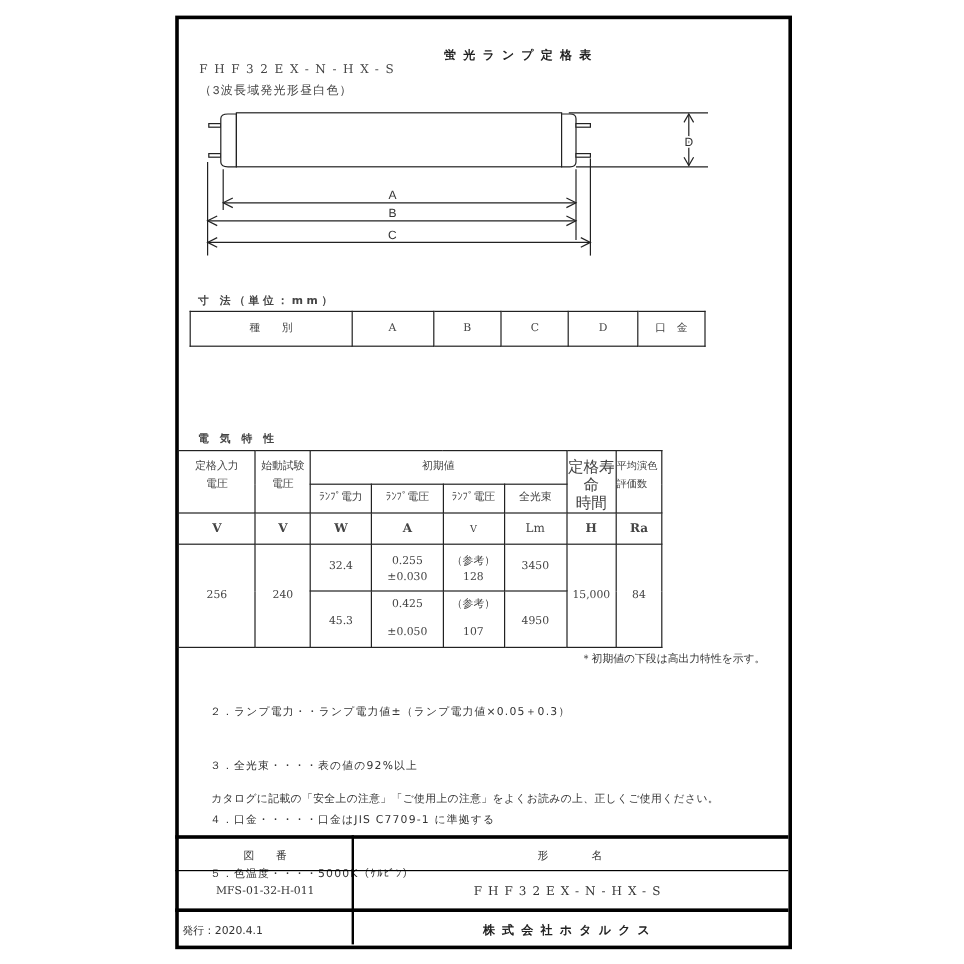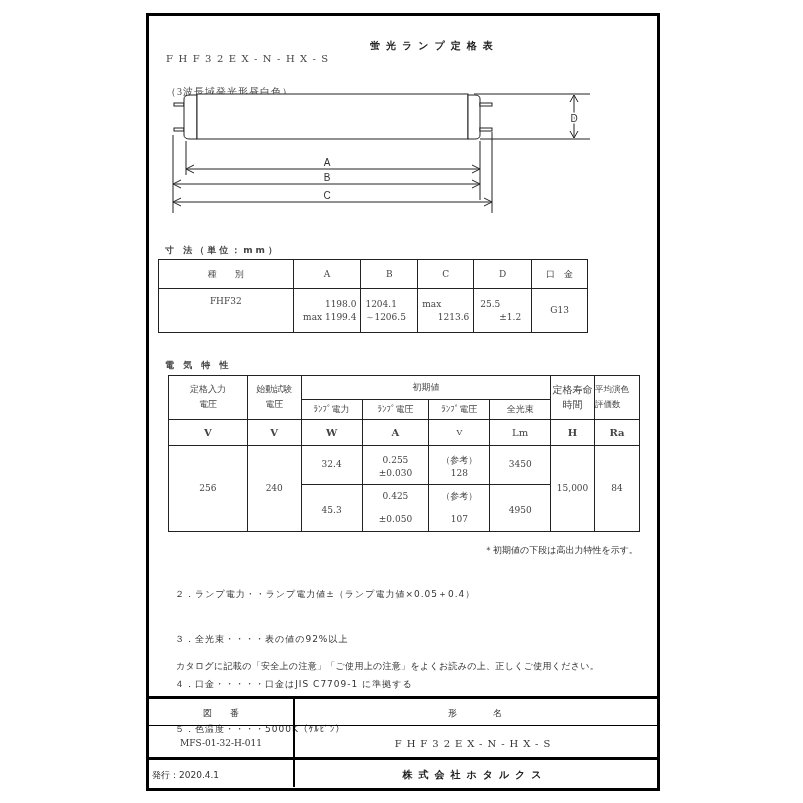--- a/index.html
+++ b/index.html
@@ -3,21 +3,21 @@
 <meta charset="utf-8">
 <style>
   html, body { margin:0; padding:0; background:#ffffff; }
   body { width:803px; height:803px; position:relative; overflow:hidden;
          font-family:"DejaVu Serif", "Liberation Serif", serif; color:#333; }
   .abs { position:absolute; }
   .frame { position:absolute; left:146px; top:13px; width:508px; height:772px;
            border:3px solid #000; box-sizing:content-box; }
   .title { left:370px; top:39px; font-size:10px; font-weight:bold; letter-spacing:6px; color:#222; font-family:"DejaVu Sans", sans-serif; }
   .model { left:166px; top:53px; font-size:10px; letter-spacing:5.5px; color:#444; }
-  .subtitle { left:166px; top:85px; font-size:10px; letter-spacing:1px; color:#444; font-family:Liberation Serif, serif;}
+  .subtitle { left:166px; top:68px; font-size:10px; letter-spacing:1px; color:#444; font-family:Liberation Mono, monospace;}
   .section-label { font-size:9px; letter-spacing:3px; color:#444; font-family:"DejaVu Sans", sans-serif;font-weight:bold; }
   table.grid { position:absolute; border-collapse:collapse; font-size:9px; color:#444;padding-left:44px; }
   table.grid td { border:1.3px solid #222; text-align:center; vertical-align:middle; padding:0; line-height:13px; }
   .units td { font-weight:bold; font-size:10px; }
   .note { font-size:9px; color:#333; line-height:15px; font-family:"DejaVu Sans", sans-serif; letter-spacing:1px;}
   .footer-line { position:absolute; background:#000; }
   .footer-text { position:absolute; font-size:9px; color:#333; text-align:center; }
   .ja { font-family:"DejaVu Sans", sans-serif; }
   .left { text-align:left !important; padding-left:4px !important; }
   .right { text-align:right !important; padding-right:4px !important; }
@@ -89,45 +89,25 @@
   </colgroup>
   <tbody>
       <tr style="height:29px;">
     <td class="ja">種　　別</td>
     <td>A</td>
     <td>B</td>
     <td>C</td>
     <td>D</td>
     <td class="ja">口　金</td>
   </tr>
-  <tr style="height:44px;">
-    <td style="vertical-align:top;padding-top:6px;">FHF32</td>
-    <td class="right">
-      <div>1198.0</div>
-      <div>max 1199.4</div>
-    </td>
-    <td class="left">
-      <div>1204.1</div>
-      <div>～1206.5</div>
-    </td>
-    <td>
-      <div class="left" style="text-align:left;">max</div>
-      <div style="text-align:right;padding-right:4px;">1213.6</div>
-    </td>
-    <td>
-      <div style="text-align:left;padding-left:6px;">25.5</div>
-      <div style="text-align:right;padding-right:10px;">±1.2</div>
-    </td>
-    <td>G13</td>
-  </tr>
 </tbody>
   </table>
 
 <div class="abs section-label" style="left:165px;top:359px;">電 気 特 性</div>
-<table class="grid" style="left:168px;top:375px;width:472px;">
+<table class="grid" style="left:148px;top:375px;width:404px;">
   <colgroup>
     <col style="width:79px">
       <col style="width:54px">
       <col style="width:61px">
       <col style="width:67px">
       <col style="width:61px">
       <col style="width:61px">
       <col style="width:44px">
       <col style="width:45px">
   </colgroup>
@@ -135,21 +115,21 @@
       <tr style="height:24px;">
     <td rowspan="2" class="ja" style="vertical-align:top;padding-top:6px;line-height:15px;">
       <div>定格入力</div>
       <div>電圧</div>
     </td>
     <td rowspan="2" class="ja" style="vertical-align:top;padding-top:6px;line-height:15px;">
       <div>始動試験</div>
       <div>電圧</div>
     </td>
     <td colspan="4" class="ja">初期値</td>
-    <td rowspan="2" class="ja" style="vertical-align:top;padding-top:6px;line-height:15px;font-size:10px;">
+    <td rowspan="2" class="ja" style="vertical-align:top;padding-top:6px;line-height:15px;font-size:13px;">
       <div>定格寿命</div>
       <div>時間</div>
     </td>
     <td rowspan="2" class="ja" style="vertical-align:top;padding-top:6px;line-height:15px;text-align:left;font-size:8.5px;">
       <div>平均演色</div>
       <div>評価数</div>
     </td>
   </tr>
   <tr style="height:20px;">
     <td class="ja">ﾗﾝﾌﾟ電力</td>
@@ -194,21 +174,21 @@
       <div>107</div>
     </td>
     <td style="padding-top:4px;">4950</td>
   </tr>
 </tbody>
   </table>
 
 <div class="abs note" style="left:484px;top:543px;letter-spacing:0;">＊初期値の下段は高出力特性を示す。</div>
 
 <div class="abs note" style="left:165px;top:557px;white-space:pre;">
-  <div>　２．ランプ電力・・ランプ電力値±（ランプ電力値×0.05＋0.4）</div>
+  <div>　２．ランプ電力・・ランプ電力値±（ランプ電力値×0.05＋0.3）</div>
   <div>　３．全光束・・・・表の値の92%以上</div>
   <div>　４．口金・・・・・口金はJIS C7709-1 に準拠する</div>
   <div>　５．色温度・・・・5000K（ｹﾙﾋﾞﾝ）</div>
 </div>
 
 <div class="abs note" style="left:176px;top:659px;letter-spacing:0.3px;">カタログに記載の「安全上の注意」「ご使用上の注意」をよくお読みの上、正しくご使用ください。</div>
 
 <div class="footer-line" style="left:146px;top:696px;width:511px;height:3px;"></div>
 <div class="footer-line" style="left:146px;top:725px;width:511px;height:1.3px;"></div>
 <div class="footer-line" style="left:146px;top:757px;width:511px;height:3px;"></div>

